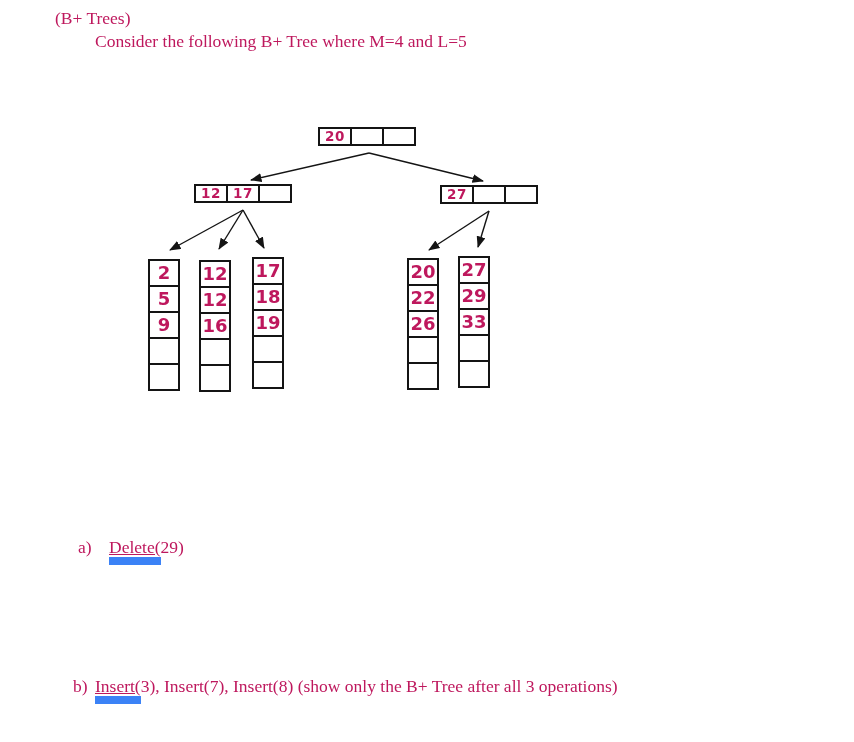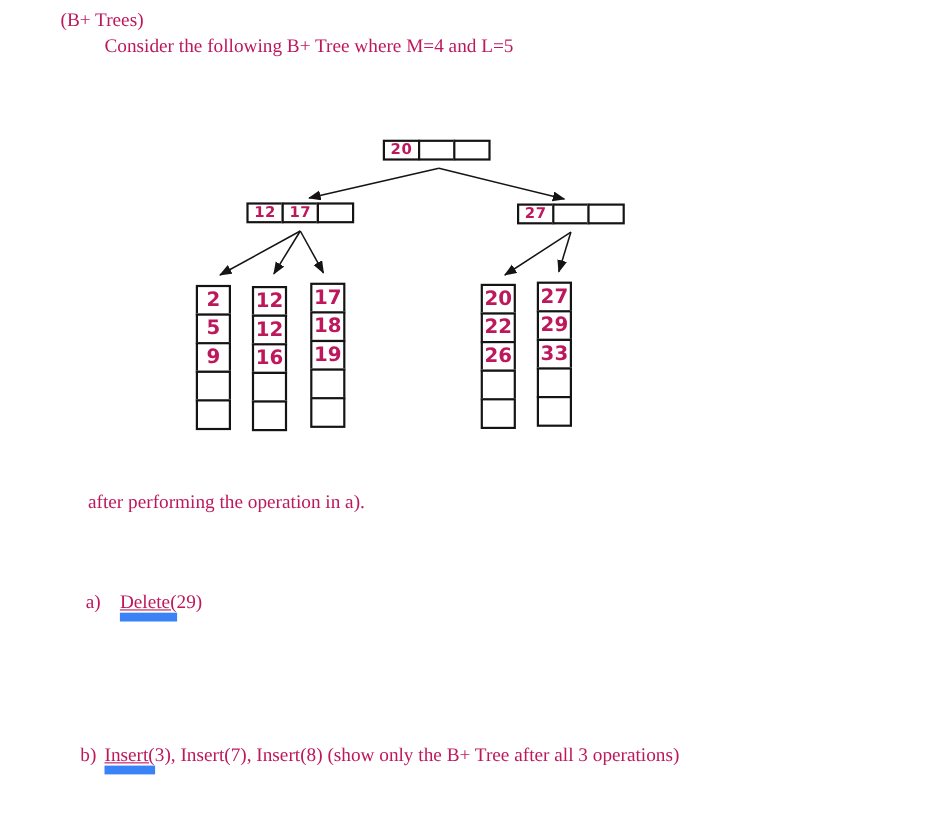--- a/index.html
+++ b/index.html
@@ -44,21 +44,21 @@
   }
 </style>
 </head>
 <body>
 
 <div id="page">
 
   <div class="abs doctext" style="left:55px; top:6px;">(B+ Trees)</div>
   <div class="abs doctext" style="left:47px; top:29px;margin-left:48px;">Consider the following B+ Tree where M=4 and L=5</div>
 
-  <div class="abs" style="left:0; top:0; width:758px; height:430px;margin-left:30px;">
+  <div class="abs" style="left:0; top:0; width:758px; height:430px;">
 
     <svg class="arrows" width="854" height="430" viewBox="0 0 854 430">
       <defs>
         <marker id="ah" markerUnits="userSpaceOnUse" markerWidth="12" markerHeight="10" refX="10.5" refY="4.5" orient="auto">
           <path d="M0 0 L11.5 4.5 L0 9 Z" fill="#141414"></path>
         </marker>
       </defs>
       <g stroke="#141414" stroke-width="1.4" fill="none">
         <line x1="369" y1="153" x2="251" y2="180" marker-end="url(#ah)"></line>
         <line x1="369" y1="153" x2="483" y2="181" marker-end="url(#ah)"></line>
@@ -123,21 +123,20 @@
     <div class="vnode" style="left:458px; top:256px;">
         <div class="cell">27</div>
         <div class="cell">29</div>
         <div class="cell">33</div>
         <div class="cell"></div>
         <div class="cell"></div>
       </div>
   </div>
 
   <div class="abs" style="left:80px; top:444px;">
-    <div class="doctext">after performing the operation in a).</div>
   </div>
 
   <div class="qitem" style="left:78px; top:535px;">
     <span class="qlabel a">a)</span><span class="u">Delete(</span><span>29)</span>
   </div>
 
   <div class="qitem" style="left:73px; top:674px;">
     <span class="qlabel b">b)</span><span class="u">Insert(</span><span>3), Insert(7), Insert(8) (show only the B+ Tree after all 3 operations)</span>
   </div>
 

